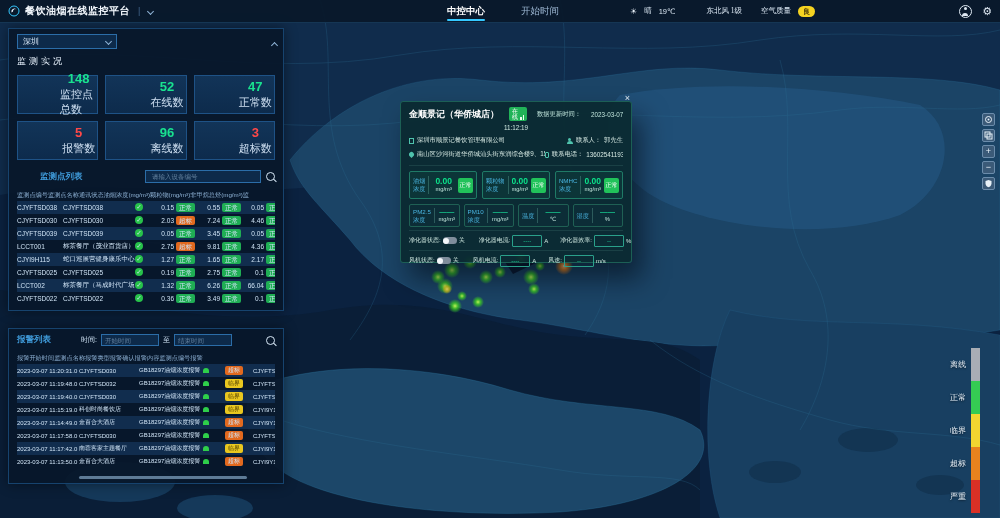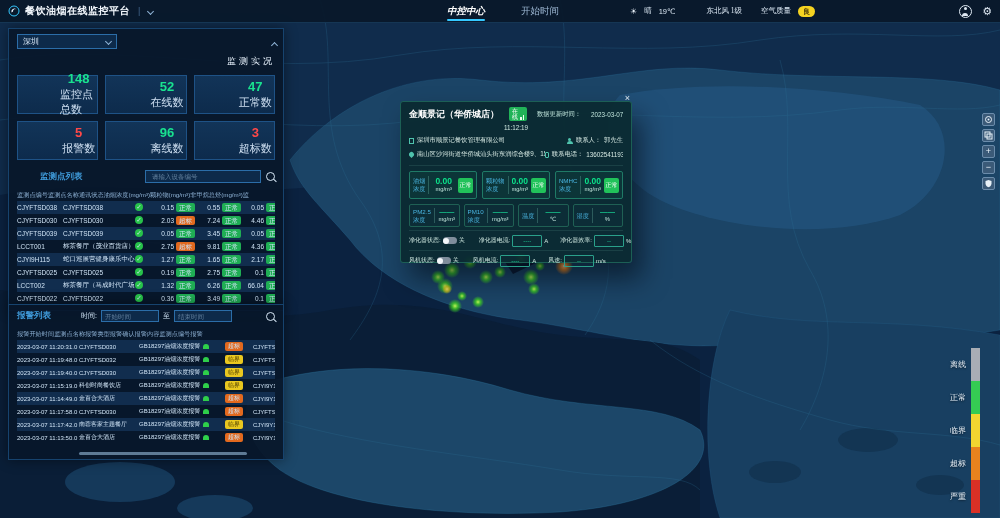--- a/index.html
+++ b/index.html
@@ -10,39 +10,39 @@
   
   .topbar{position:absolute;top:0;left:0;right:0;height:22px;background:rgba(8,24,43,.94);
           border-bottom:1px solid rgba(46,108,160,.35);display:flex;align-items:center;padding:0 8px;z-index:30;}
   .brand{display:flex;align-items:center;gap:5px;}
   .brand-title{font-size:10px;font-weight:bold;color:#f2f7fc;letter-spacing:.5px;}
   .brand-divider{color:#43678e;font-size:9px;margin:0 3px;}
   .chev{display:inline-block;width:4px;height:4px;border-right:1px solid #8fb3d6;border-bottom:1px solid #8fb3d6;transform:rotate(45deg);}
   .chev.up{transform:rotate(-135deg);}
   .topnav{position:absolute;left:447px;top:0;height:22px;display:flex;gap:36px;align-items:center;}
   .nav-item{font-size:9.5px;color:#9db8d4;position:relative;height:22px;line-height:22px;cursor:pointer;}
-  .nav-item.lv-active{color:#ffffff;font-weight:bold;font-style:italic;}
+  .nav-item.lv-active{color:#ffffff;font-weight:bold;}
   .nav-item.lv-active::after{content:"";position:absolute;left:0;right:0;bottom:1px;height:2px;background:#35c8ff;border-radius:1px;}
   .weather{position:absolute;left:630px;top:0;height:22px;display:flex;align-items:center;gap:7px;font-size:7.5px;color:#dce8f4;}
   .sun-glyph{font-size:8px;color:#e6eef6;}
   .aqi-badge{background:#f5d321;color:#54430a;border-radius:6px;padding:0 5px;height:11px;line-height:11px;font-size:7px;font-weight:bold;}
   .header-icons{position:absolute;right:8px;top:0;height:22px;display:flex;gap:10px;align-items:center;}
   .icon-user{position:relative;width:11px;height:11px;border:1px solid #dfe9f3;border-radius:50%;}
   .icon-user::before{content:"";position:absolute;top:1.5px;left:3.5px;width:3px;height:3px;border-radius:50%;background:#dfe9f3;}
   .icon-user::after{content:"";position:absolute;bottom:1px;left:2px;width:6px;height:3px;border-radius:3px 3px 0 0;background:#dfe9f3;}
   .icon-gear{font-size:11px;color:#dfe9f3;line-height:1;}
   
   .panel{position:absolute;left:8px;width:276px;background:rgba(7,23,42,.93);border:1px solid #16436e;
          box-shadow:0 0 12px rgba(0,0,0,.45);z-index:20;box-sizing:border-box;padding:5px 8px;}
   .panel-top{top:28px;height:283px;}
-  .panel-alarm{top:304px;height:156px;}
+  .panel-alarm{top:328px;height:156px;}
   .collapse-btn{position:absolute;right:6px;top:5px;cursor:pointer;}
   .region-select{width:88px;height:13px;border:1px solid #2b6da8;background:#0d2a4a;display:flex;align-items:center;
                  justify-content:space-between;padding:0 5px;font-size:8px;color:#d7e7f6;cursor:pointer;}
-  .sec-title{text-align:right;color:#eaf4ff;font-size:9px;letter-spacing:3px;margin-top:6px;}
+  .sec-title{text-align:left;color:#eaf4ff;font-size:9px;letter-spacing:3px;margin-top:6px;}
   .stats-grid{display:grid;grid-template-columns:repeat(3,1fr);gap:7px;margin-top:7px;}
   .stat-card{height:37px;background:linear-gradient(180deg,#123458,#0d2b4c);border:1px solid #1e5286;
              display:flex;flex-direction:column;align-items:center;justify-content:center;gap:2px;padding-left:42px;}
   .stat-value{font-size:13px;font-weight:bold;line-height:1;}
   .stat-value.lv-green{color:#19e28f;}
   .stat-value.lv-red{color:#ff4848;}
   .stat-label{font-size:11px;color:#cfe0f2;}
   .list-head{display:flex;align-items:center;margin-top:10px;gap:5px;margin-left:23px;}
   .list-title{font-size:8.5px;color:#3f9ad9;font-weight:bold;white-space:nowrap;}
   .search-box{margin-left:auto;width:116px;height:13px;border:1px solid #2b6da8;background:#0d2a4a;

